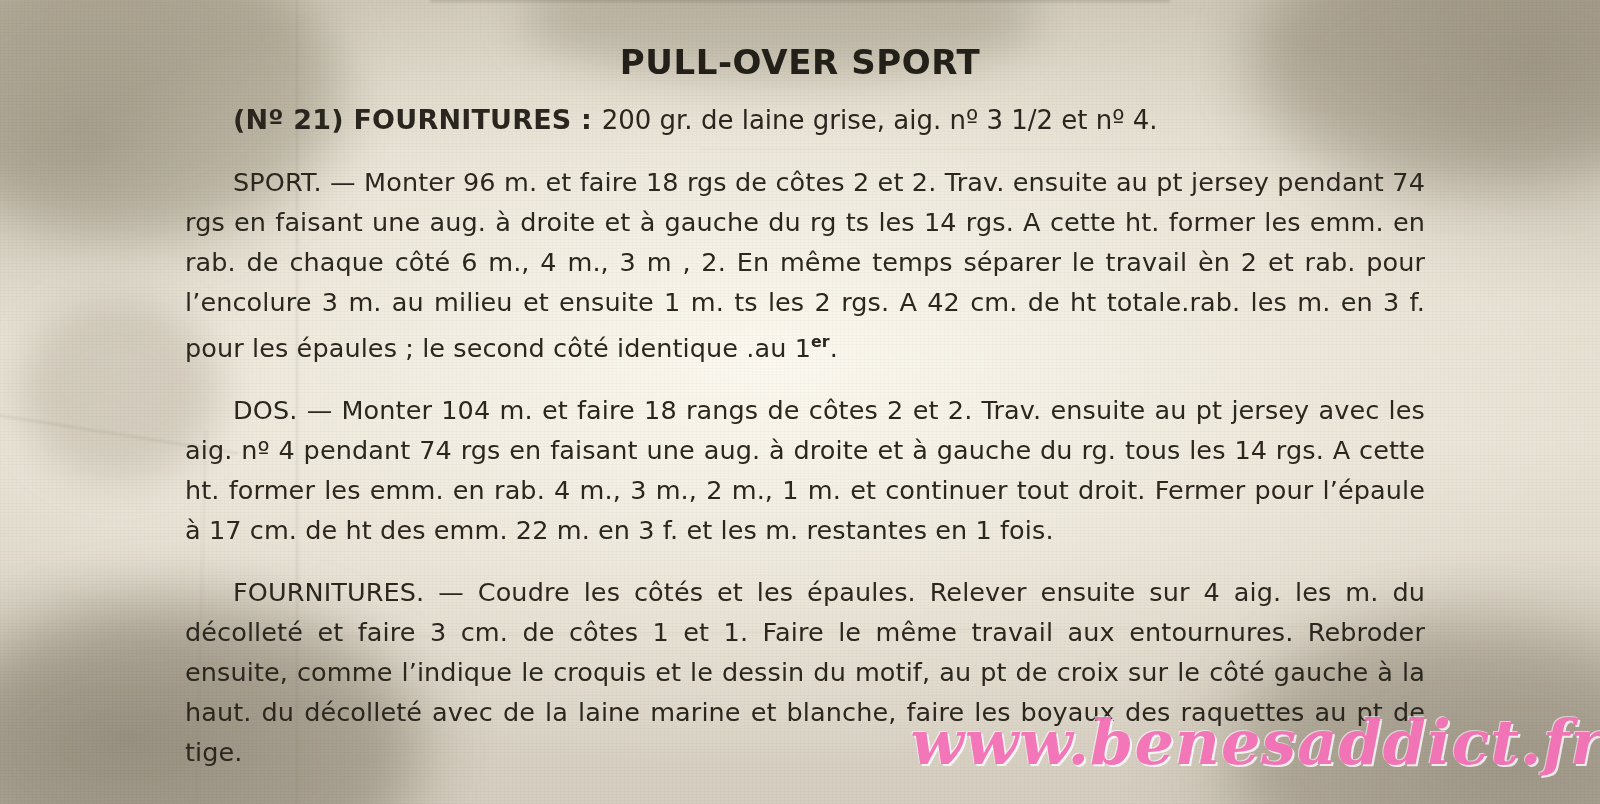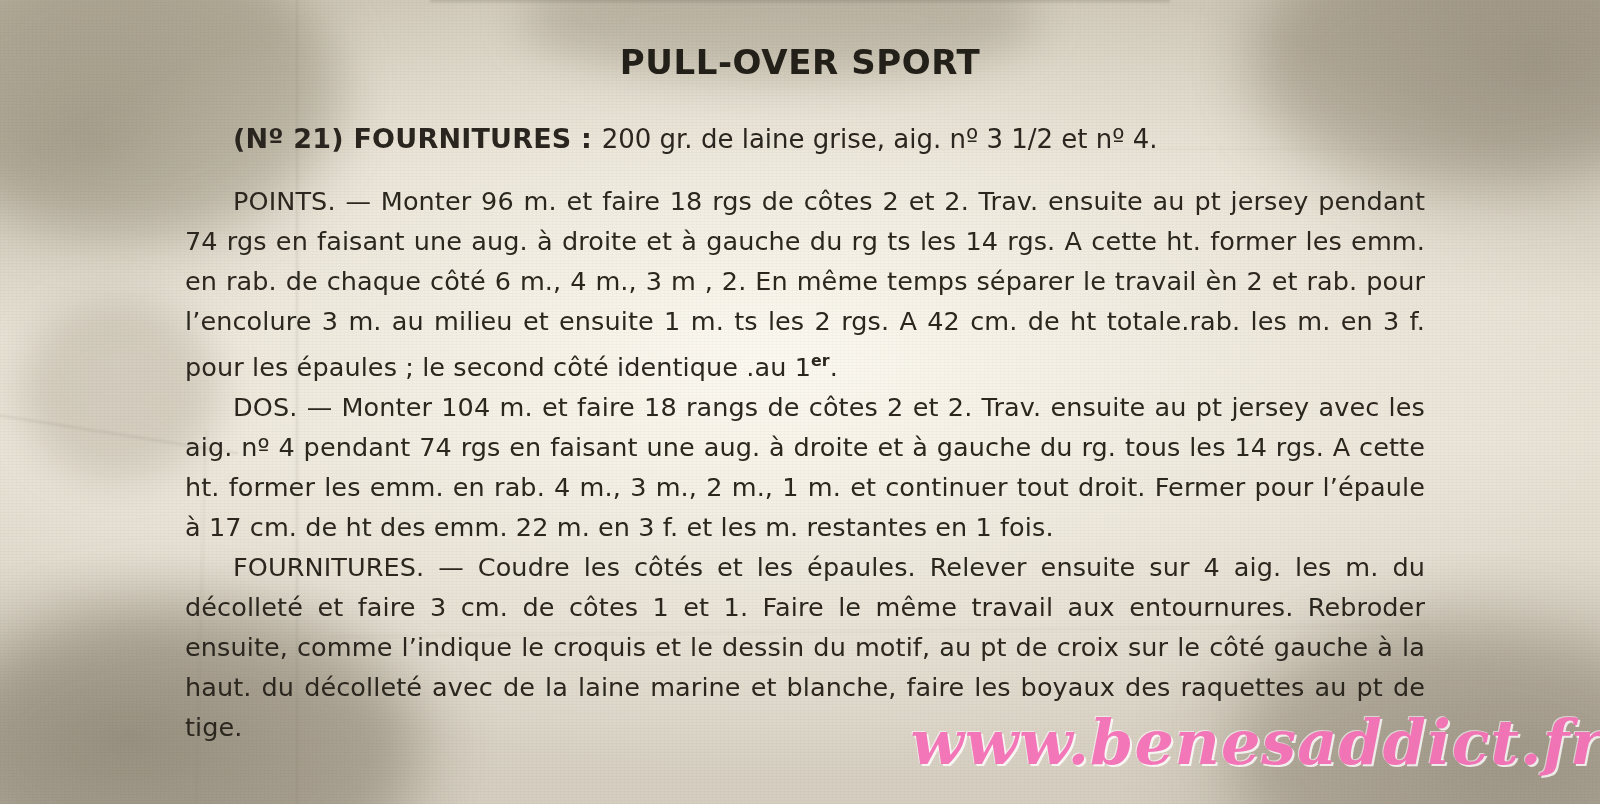--- a/index.html
+++ b/index.html
@@ -89,34 +89,34 @@
     font-size: 27px;
     line-height: 40px;
     letter-spacing: 0.2px;
     white-space: nowrap;
   }
   .line-bold .reg {
     font-weight: normal;
     font-size: 26px;
     letter-spacing: 0px;
   }
-  .line-bold.indent { padding-left: 48px; margin-top: 19px; }
+  .line-bold.indent { padding-left: 48px; }
   .line-bold.indent2 { padding-left: 48px; }
 
   p.para {
     margin: 0;
     font-size: 25.5px;
     line-height: 40px;
     text-align: justify;
     text-justify: inter-word;
     letter-spacing: 0.1px;
     color: #2b271f;
   }
   p.para.first { margin-top: 22px; }
-  p.para + p.para { }
+  p.para + p.para { margin-top: 22px; }
   p.para .lead { padding-left: 48px; }
   p.para sup {
     font-size: 0.62em;
     vertical-align: super;
     font-weight: bold;
   }
 
   
   .watermark {
     position: absolute;
@@ -176,21 +176,21 @@
 
     <div class="textcol">
 
       <div class="line-bold indent">
         <span>(Nº 21) FOURNITURES :</span>
         <span class="reg">200 gr. de laine grise, aig. nº 3 1/2 et nº 4.</span>
       </div>
 
 
       <p class="para first">
-        <span class="lead">POINTS. —</span>
+        <span class="lead">SPORT. —</span>
         <span>Monter 96 m. et faire 18 rgs de côtes 2 et 2. Trav. ensuite au pt jersey pendant 74 rgs en faisant une aug. à droite et à gauche du rg ts les 14 rgs. A cette ht. former les emm. en rab. de chaque côté 6 m., 4 m., 3 m , 2. En même temps séparer le travail èn 2 et rab. pour l’encolure 3 m. au milieu et ensuite 1 m. ts les 2 rgs. A 42 cm. de ht totale.rab. les m. en 3 f. pour les épaules ; le second côté identique .au 1</span><sup>er</sup><span>.</span>
       </p>
 
       <p class="para">
         <span class="lead">DOS. —</span>
         <span>Monter 104 m. et faire 18 rangs de côtes 2 et 2. Trav. ensuite au pt jersey avec les aig. nº 4 pendant 74 rgs en faisant une aug. à droite et à gauche du rg. tous les 14 rgs. A cette ht. former les emm. en rab. 4 m., 3 m., 2 m., 1 m. et continuer tout droit. Fermer pour l’épaule à 17 cm. de ht des emm. 22 m. en 3 f. et les m. restantes en 1 fois.</span>
       </p>
 
       <p class="para">
         <span class="lead">FOURNITURES. —</span>

